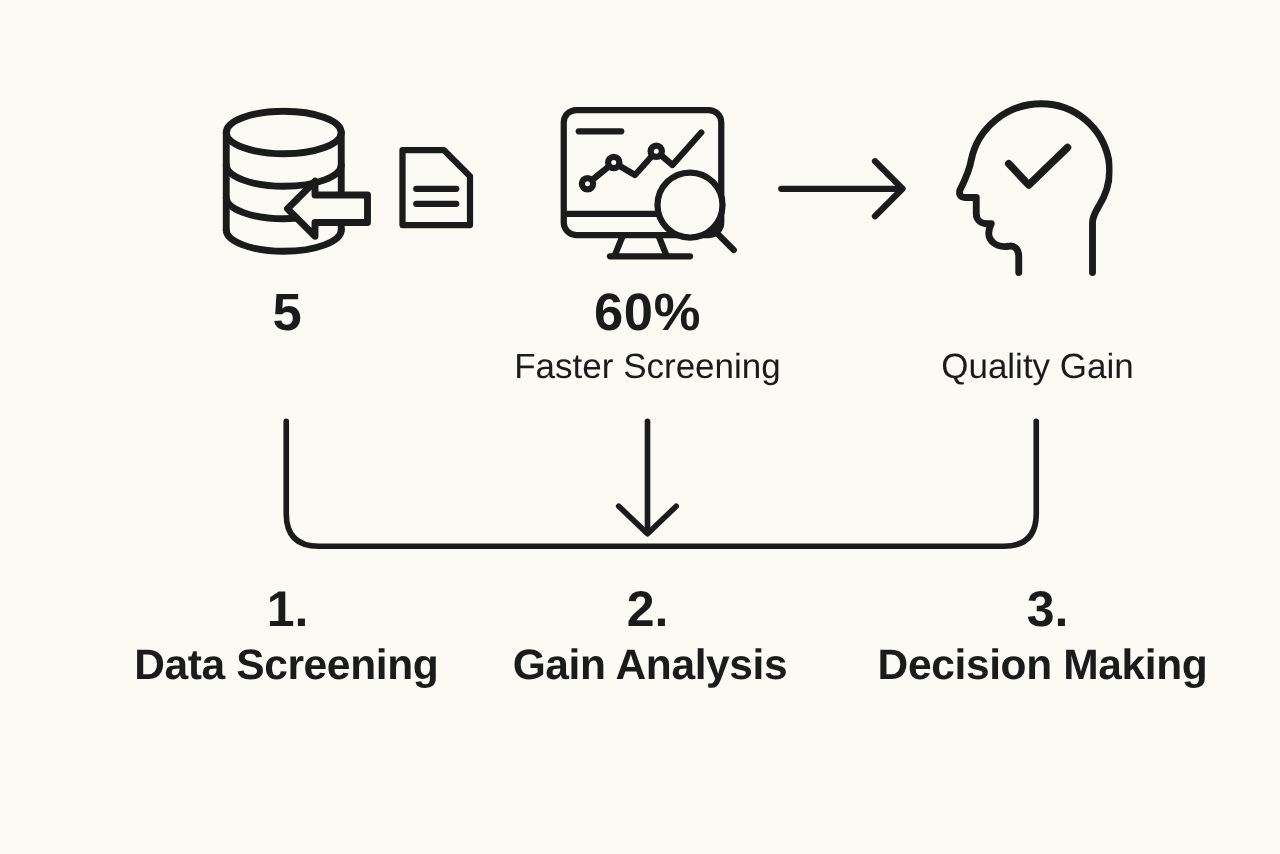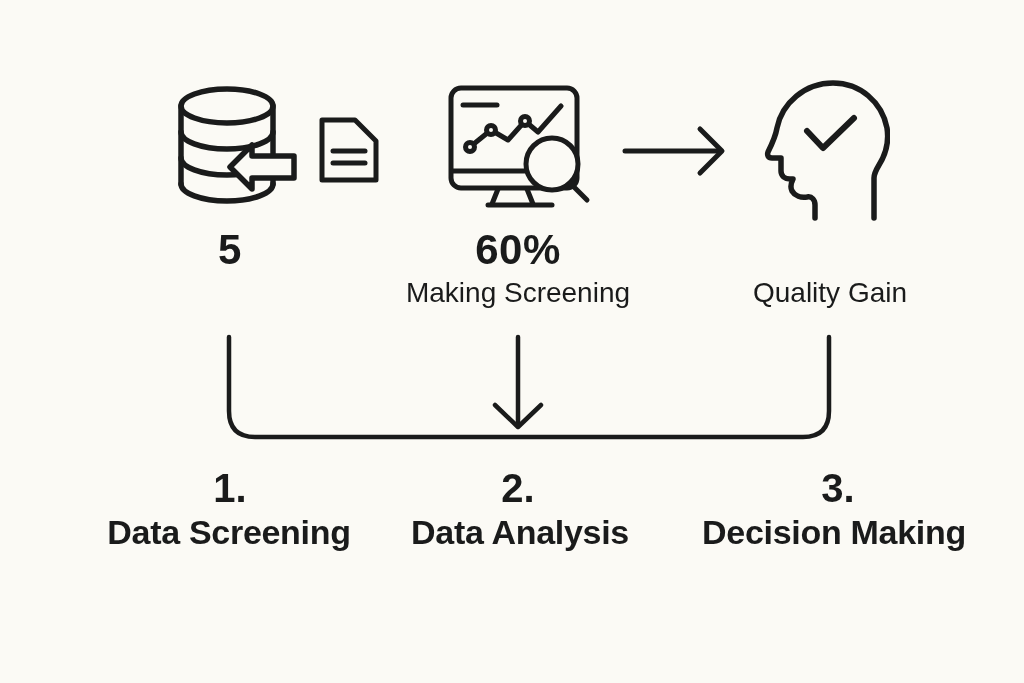--- a/index.html
+++ b/index.html
@@ -71,26 +71,26 @@
     <path stroke-width="4.5" d="M 229,337 V 411 Q 229,437 255,437 H 803 Q 829,437 829,411 V 337"></path>
     <g stroke-width="4.5">
       <path d="M 518,337 V 424"></path>
       <path d="M 495,405 L 518,427 L 541,405"></path>
     </g>
   </svg>
 
   <div class="txt stat-value w300" style="left:230px; top:226px;">5</div>
 
   <div class="txt stat-value w300" style="left:518px; top:226px;">60%</div>
-  <div class="txt stat-label w300" style="left:518px; top:277px;">Making Screening</div>
+  <div class="txt stat-label w300" style="left:518px; top:277px;">Faster Screening</div>
 
   <div class="txt stat-label w300" style="left:830px; top:277px;">Quality Gain</div>
 
   <div class="txt step-number w300" style="left:230px; top:466px;">1.</div>
   <div class="txt step-title w300" style="left:229px; top:513px;">Data Screening</div>
 
   <div class="txt step-number w300" style="left:518px; top:466px;">2.</div>
-  <div class="txt step-title w300" style="left:520px; top:513px;">Data Analysis</div>
+  <div class="txt step-title w300" style="left:520px; top:513px;">Gain Analysis</div>
 
   <div class="txt step-number w300" style="left:838px; top:466px;">3.</div>
   <div class="txt step-title w300" style="left:834px; top:513px;">Decision Making</div>
 
 </div>
 
 </body></html>

